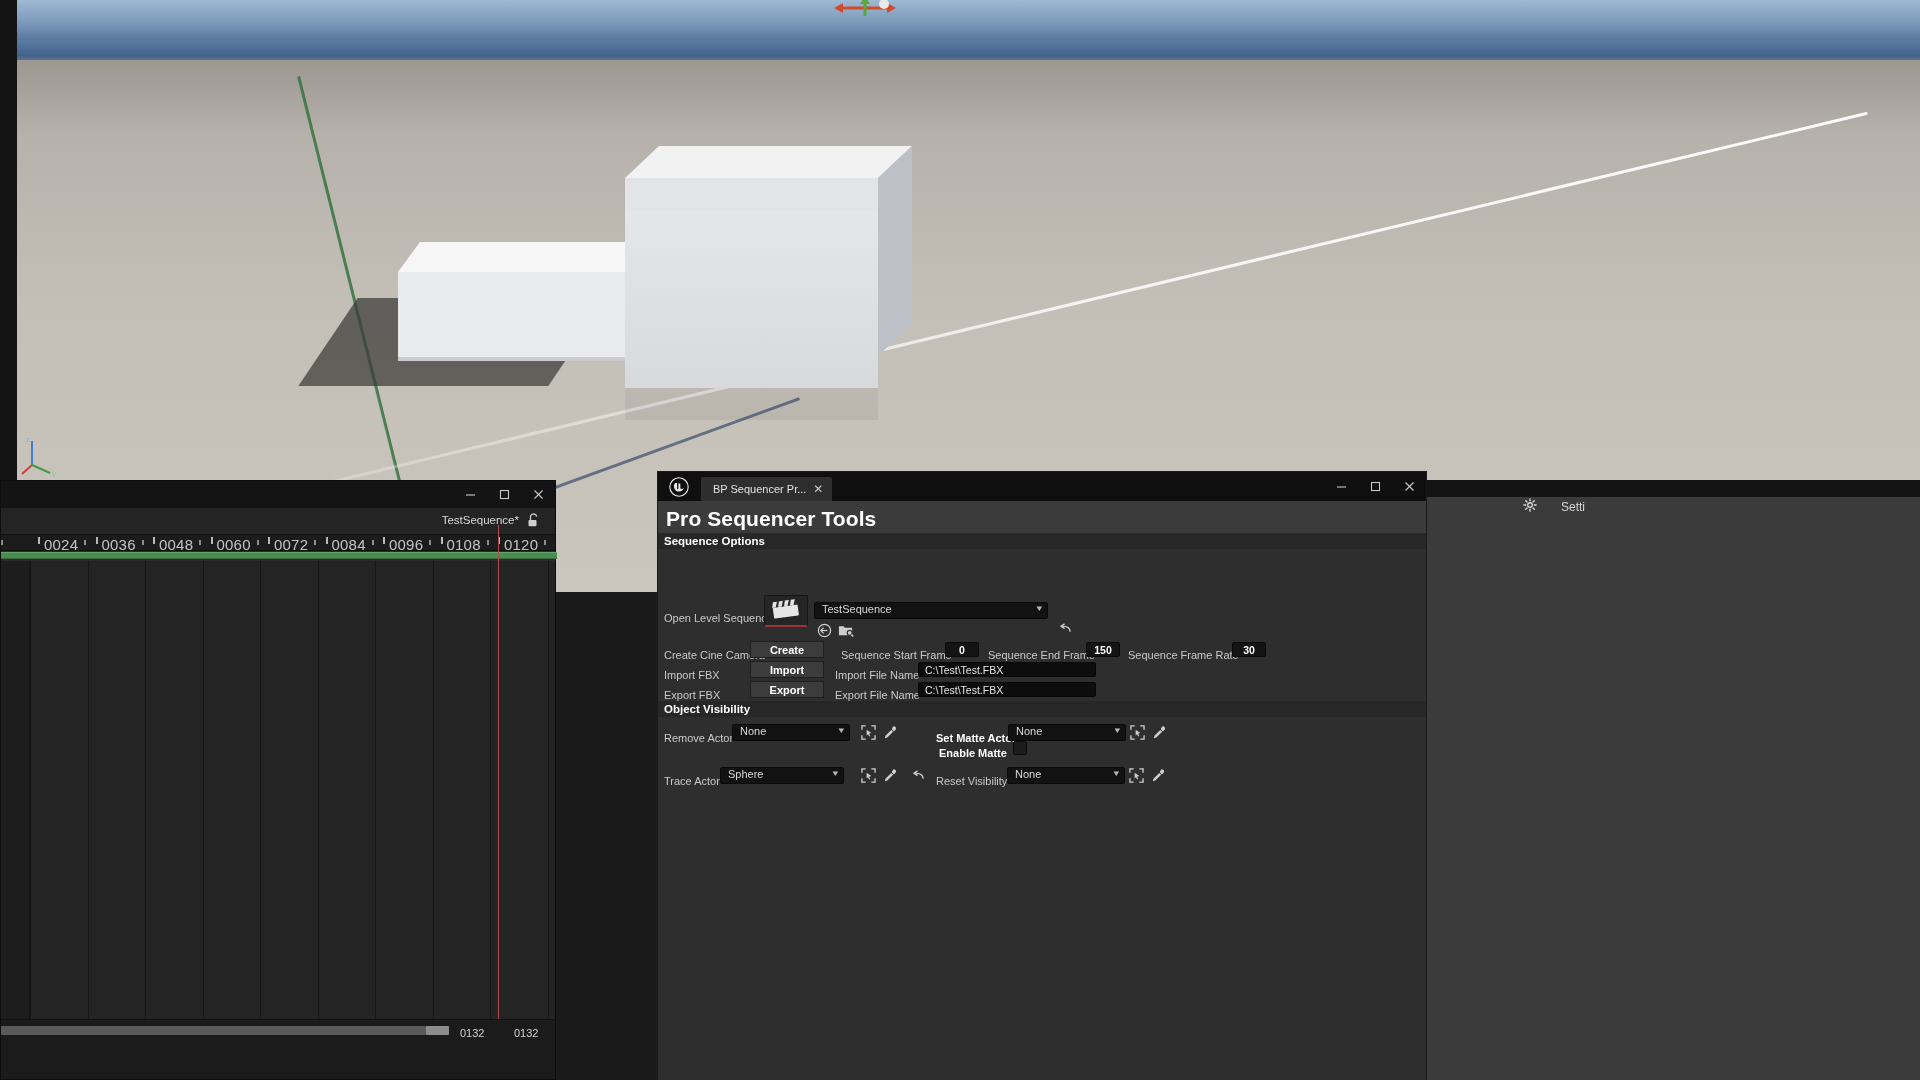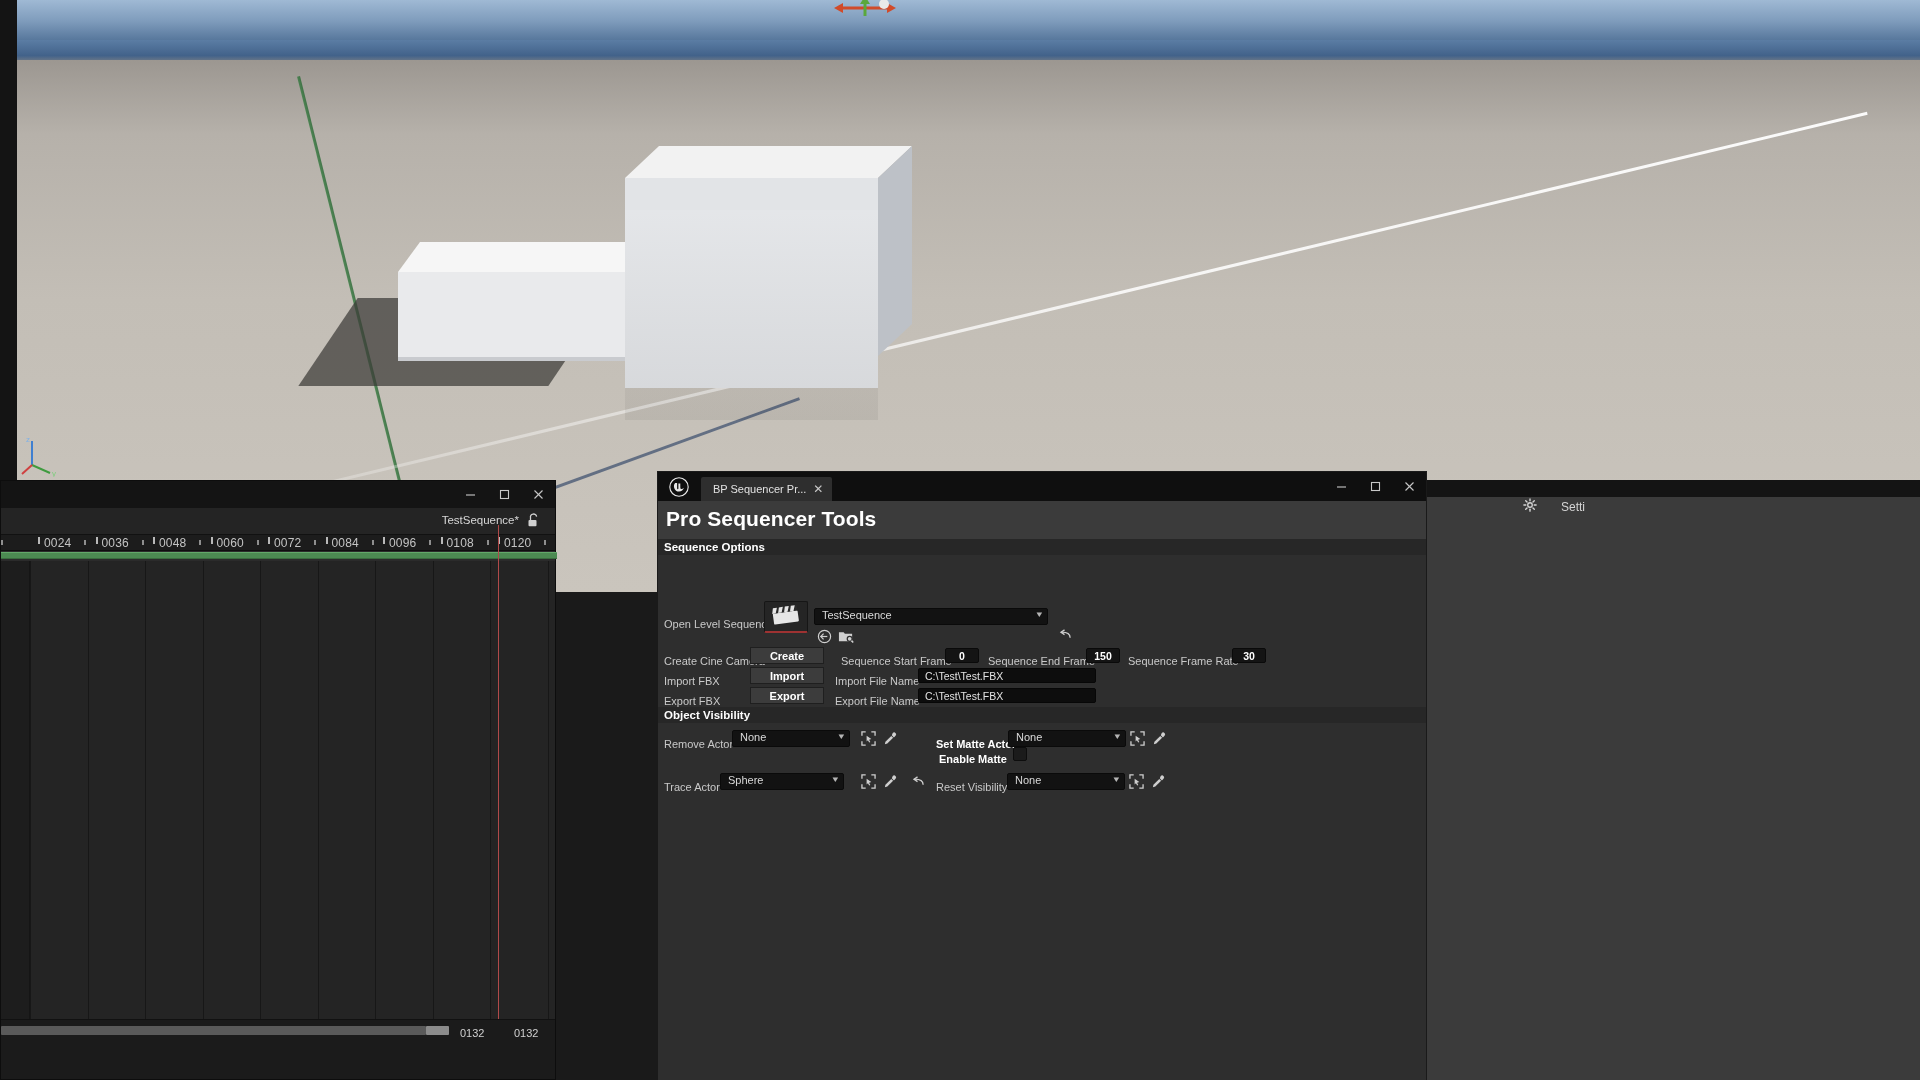--- a/index.html
+++ b/index.html
@@ -90,21 +90,21 @@
     color:#c8c8c8; font-size:12px; }
 
   .seq-subbar { position:relative; height:27px; background:#242424; border-bottom:1px solid #111; }
   .seq-name { position:absolute; right:36px; top:6px; font-size:11.5px; color:#d7d7d7; }
   .seq-lock { position:absolute; right:14px; top:5px; width:14px; height:16px; }
 
   .seq-ruler { position:relative; height:16px; background:#1c1c1c; border-bottom:1px solid #0e0e0e; }
   .tick { position:absolute; top:0; height:16px; }
   .tick .bar { position:absolute; left:0; top:2px; width:2px; height:7px; background:#b9b9b9; }
   .tick .bar2 { position:absolute; left:46px; top:5px; width:2px; height:5px; background:#8f8f8f; }
-  .tick .lbl { position:absolute; left:6px; top:1px; font-size:12px; color:#c4c4c4;
+  .tick .lbl { position:absolute; left:6px; top:1px; font-size:15px; color:#c4c4c4;
     font-family:"Liberation Sans", sans-serif; letter-spacing:.2px; white-space:nowrap; }
 
   .seq-greenbar { position:relative; height:10px; background:#2b2b2b; }
   .seq-greenbar .grn { position:absolute; left:0; top:1px; width:556px; height:7px;
     background:#4c8a52; border-top:1px solid #63a86a; border-bottom:1px solid #3a6c3f; }
 
   .seq-tracks { position:relative; height:458px; background:#242424; }
   .tr-divider { position:absolute; top:0; width:1px; height:458px; background:#171717; }
   .seq-left-col { position:absolute; left:0; top:0; width:29px; height:458px; background:#1d1d1d;
     border-right:1px solid #151515; }
@@ -130,21 +130,21 @@
     background:#2e2e2e; z-index:60; box-shadow:0 0 0 1px #1a1a1a;
   }
   .pst-titlebar { position:relative; height:29px; background:#0f0f0f; display:flex; align-items:flex-end; }
   .ue-logo { position:absolute; left:10px; top:4px; width:22px; height:22px;
       display:flex; align-items:center; justify-content:center; color:#e8e8e8; }
   .pst-tab { position:absolute; left:43px; top:5px; height:24px; background:#2e2e2e;
      display:flex; align-items:center; gap:7px; padding:0 9px 0 12px; border-radius:2px 2px 0 0; }
   .pst-tab .t { font-size:11px; color:#e2e2e2; }
   .pst-tab .x { font-size:12px; color:#c9c9c9; line-height:1; }
 
-  .pst-header { position:relative; height:38px; background:#3b3b3b; }
+  .pst-header { position:relative; height:32px; background:#3b3b3b; }
   .pst-title { position:absolute; left:8px; top:6px; font-size:21px; font-weight:bold;
      color:#ffffff; letter-spacing:.1px; }
 
   .pst-body { position:relative; height:541px; background:#2e2e2e; padding:0; }
 
   .section-head { position:relative; height:16px; background:#272727;
       display:flex; align-items:center; padding-left:6px; }
   .section-head .txt { font-size:11.5px; font-weight:bold; color:#ffffff; }
 
   .lbl { font-size:11px; color:#c9c9c9; white-space:nowrap; }

